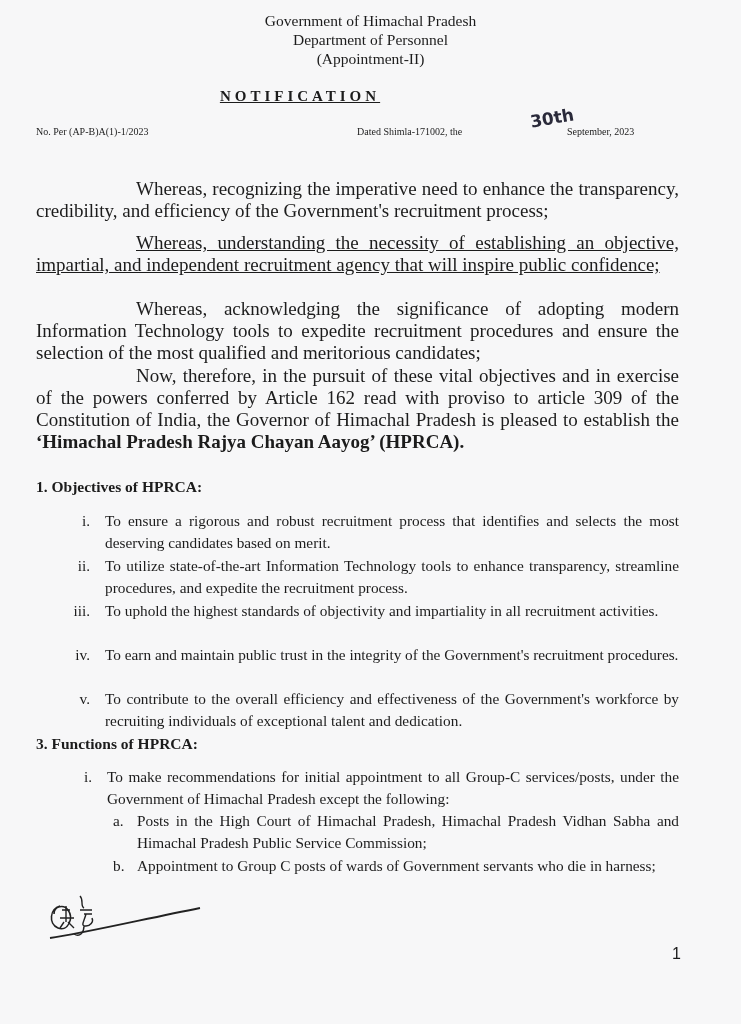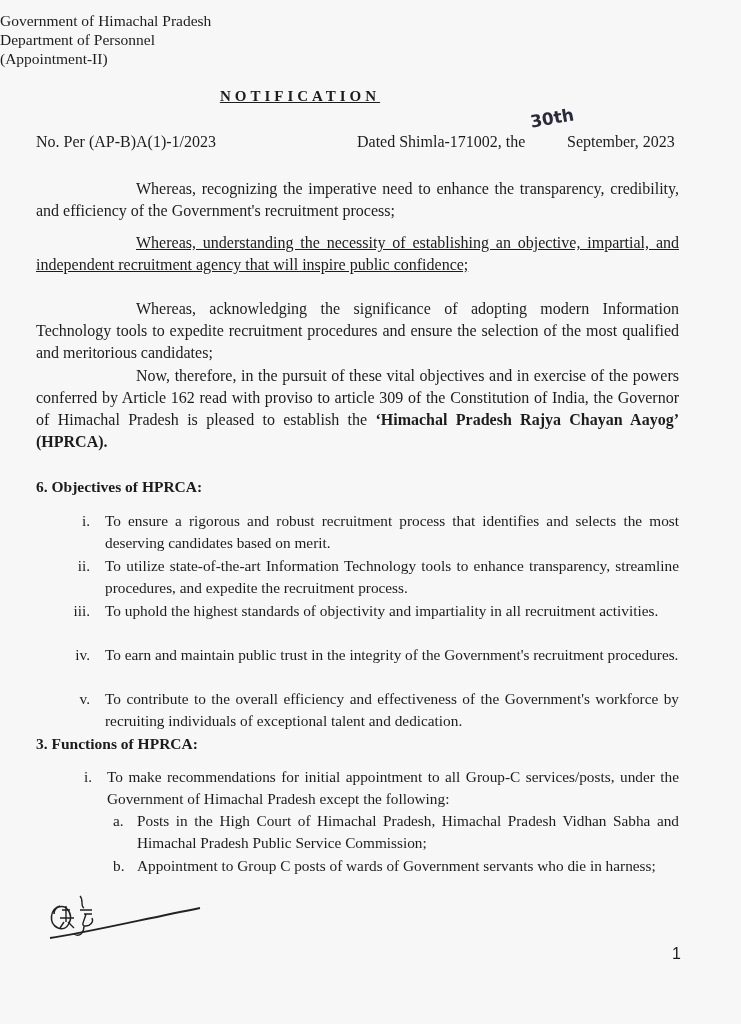--- a/index.html
+++ b/index.html
@@ -4,38 +4,38 @@
 <style>
   html, body { margin: 0; padding: 0; }
   body {
     width: 741px; height: 1024px; overflow: hidden;
     background: #f7f7f8;
     font-family: "Liberation Serif", serif;
     color: #1c1c1c;
     position: relative;
   }
   .page { position: absolute; left: 0; top: 0; width: 741px; height: 1024px; }
-  .hdr { position: absolute; left: 0; width: 741px; font-size: 15.5px; line-height: 19px; }
+  .hdr { position: absolute; left: 0; width: 741px; text-align: center; font-size: 15.5px; line-height: 19px; }
   .hdr1 { top: 11px; }
   .hdr2 { top: 30px; }
   .hdr3 { top: 49px; }
   .title {
     position: absolute; top: 88px; left: 0; width: 600px; text-align: center;
     font-weight: bold; font-size: 15px; letter-spacing: 4px; text-decoration: underline;
   }
-  .refline { position: absolute; top: 133px; font-size: 16px; }
+  .refline { position: absolute; top: 126px; font-size: 10px; }
   .ref-no { left: 36px; }
   .ref-dated { left: 357px; }
   .ref-month { left: 567px; }
   .hw-date {
     position: absolute; left: 530px; top: 108px; font-family: "DejaVu Sans", sans-serif;
     font-size: 17px; font-weight: bold; color: #2a2a3a; transform: rotate(-10deg);
   }
   .para {
-    position: absolute; left: 36px; width: 643px; font-size: 16px; line-height: 22px;
+    position: absolute; left: 36px; width: 643px; font-size: 19px; line-height: 22px;
     text-align: justify; text-indent: 100px;
   }
   .p1 { top: 178px; }
   .p2 { top: 232px; text-decoration: underline; }
   .p3 { top: 298px; }
   .p4 { top: 365px; }
   .p4 b { font-weight: bold; }
   .sec-h { position: absolute; left: 36px; font-weight: bold; font-size: 15.5px; }
   .sec2 { top: 478px; }
   .sec3 { top: 735px; }
@@ -71,21 +71,21 @@
   <div class="refline ref-dated">Dated Shimla-171002, the</div>
   <div class="hw-date">30th</div>
   <div class="refline ref-month">September, 2023</div>
 
   <div class="para p1">Whereas, recognizing the imperative need to enhance the transparency, credibility, and efficiency of the Government's recruitment process;</div>
   <div class="para p2">Whereas, understanding the necessity of establishing an objective, impartial, and independent recruitment agency that will inspire public confidence;</div>
   <div class="para p3">Whereas, acknowledging the significance of adopting modern Information Technology tools to expedite recruitment procedures and ensure the selection of the most qualified and meritorious candidates;</div>
 
   <div class="para p4"><span>Now, therefore, in the pursuit of these vital objectives and in exercise of the powers conferred by Article 162 read with proviso to article 309 of the Constitution of India, the Governor of Himachal Pradesh is pleased to establish the </span><b>‘Himachal Pradesh Rajya Chayan Aayog’ (HPRCA).</b></div>
 
-  <div class="sec-h sec2">6. Objectives of HPRCA:</div>
+  <div class="sec-h sec2">1. Objectives of HPRCA:</div>
 
   <div class="li o1">
     <span class="num">i.</span>
     <span>To ensure a rigorous and robust recruitment process that identifies and selects the most deserving candidates based on merit.</span>
   </div>
   <div class="li o2">
     <span class="num">ii.</span>
     <span>To utilize state-of-the-art Information Technology tools to enhance transparency, streamline procedures, and expedite the recruitment process.</span>
   </div>
   <div class="li o3">

